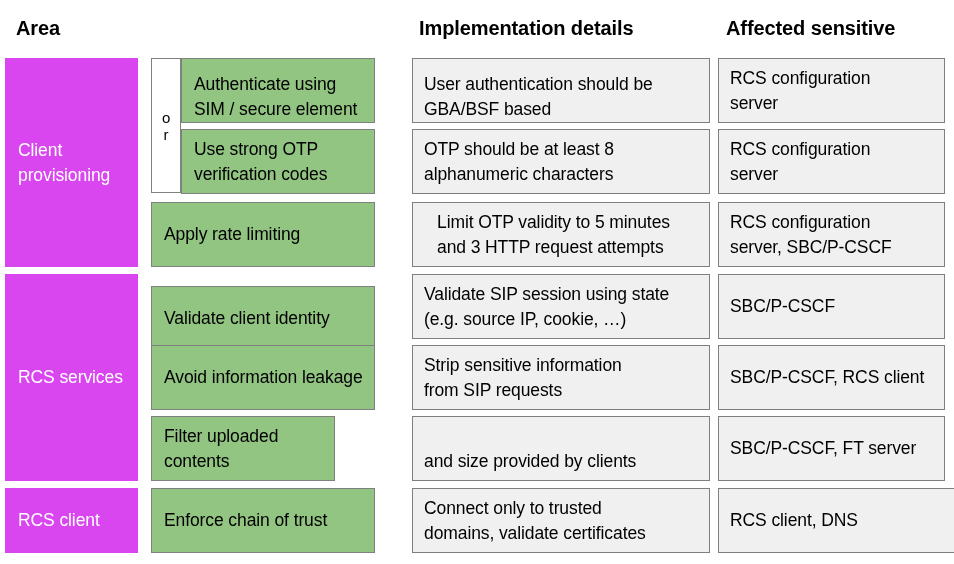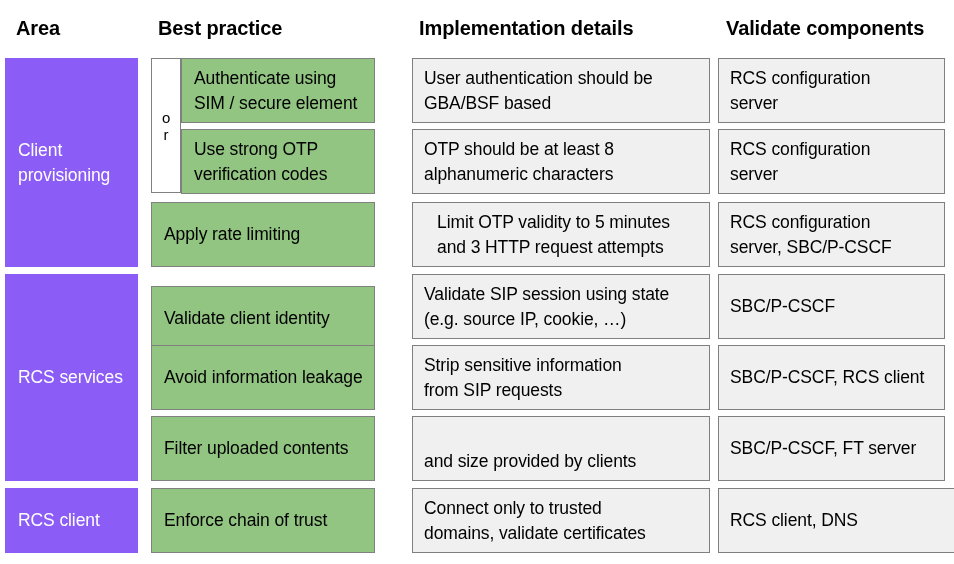--- a/index.html
+++ b/index.html
@@ -51,21 +51,21 @@
     align-items: center;
     font-size: 17.5px;
     line-height: 25px;
     letter-spacing: -0.1px;
     padding: 0 10px;
   }
   .cell .txt { display: block; width: 100%; }
 
   
   .cell-area {
-    background: #8b5cf6;
+    background: #d946ef;
     color: #ffffff;
     border: none;
     padding-left: 13px;
     font-size: 17.5px;
   }
 
   
   .cell-green {
     background: #92C482;
     border: 1px solid #808080;
@@ -99,46 +99,45 @@
   }
   .or-letter { display: block; }
 </style>
 </head>
 <body>
 
 <div id="table-wrap">
 
   <div class="header-row">
     <div class="col-head h1">Area</div>
-    <div class="col-head h2">Best practice</div>
     <div class="col-head h3">Implementation details</div>
-    <div class="col-head h4">Validate components</div>
+    <div class="col-head h4">Affected sensitive</div>
   </div>
 
   <div class="cell cell-area" style="left:5px; top:58px; width:133px; height:209px;">
     <span class="txt">
       <span>Client</span><br>
       <span>provisioning</span>
     </span>
   </div>
 
   <div class="cell cell-or" style="left:151px; top:58px; width:30px; height:135px;">
     <span class="txt">
       <span class="or-letter">o</span>
       <span class="or-letter">r</span>
     </span>
   </div>
 
-  <div class="cell cell-green" style="left:181px; top:58px; width:194px; height:65px;">
+  <div class="cell cell-green" style="left:181px; top:58px; width:194px; height:65px;align-items:flex-end;">
     <span class="txt">
       <span>Authenticate using</span><br>
       <span>SIM / secure element</span>
     </span>
   </div>
-  <div class="cell cell-gray" style="left:412px; top:58px; width:298px; height:65px;">
+  <div class="cell cell-gray" style="left:412px; top:58px; width:298px; height:65px;align-items:flex-end;">
     <span class="txt">
       <span>User authentication should be</span><br>
       <span>GBA/BSF based</span>
     </span>
   </div>
   <div class="cell cell-gray" style="left:718px; top:58px; width:227px; height:65px;">
     <span class="txt">
       <span>RCS configuration</span><br>
       <span>server</span>
     </span>
@@ -214,21 +213,21 @@
       <span>Strip sensitive information</span><br>
       <span>from SIP requests</span>
     </span>
   </div>
   <div class="cell cell-gray" style="left:718px; top:345px; width:227px; height:65px;">
     <span class="txt">
       <span>SBC/P-CSCF, RCS client</span>
     </span>
   </div>
 
-  <div class="cell cell-green" style="left:151px; top:416px; width:224px; height:65px;">
+  <div class="cell cell-green" style="left:151px; top:416px; width:184px; height:65px;">
     <span class="txt">
       <span>Filter uploaded contents</span>
     </span>
   </div>
   <div class="cell cell-gray" style="left:412px; top:416px; width:298px; height:65px;">
     <span class="txt">
       <br>
       <span>and size provided by clients</span>
     </span>
   </div>

